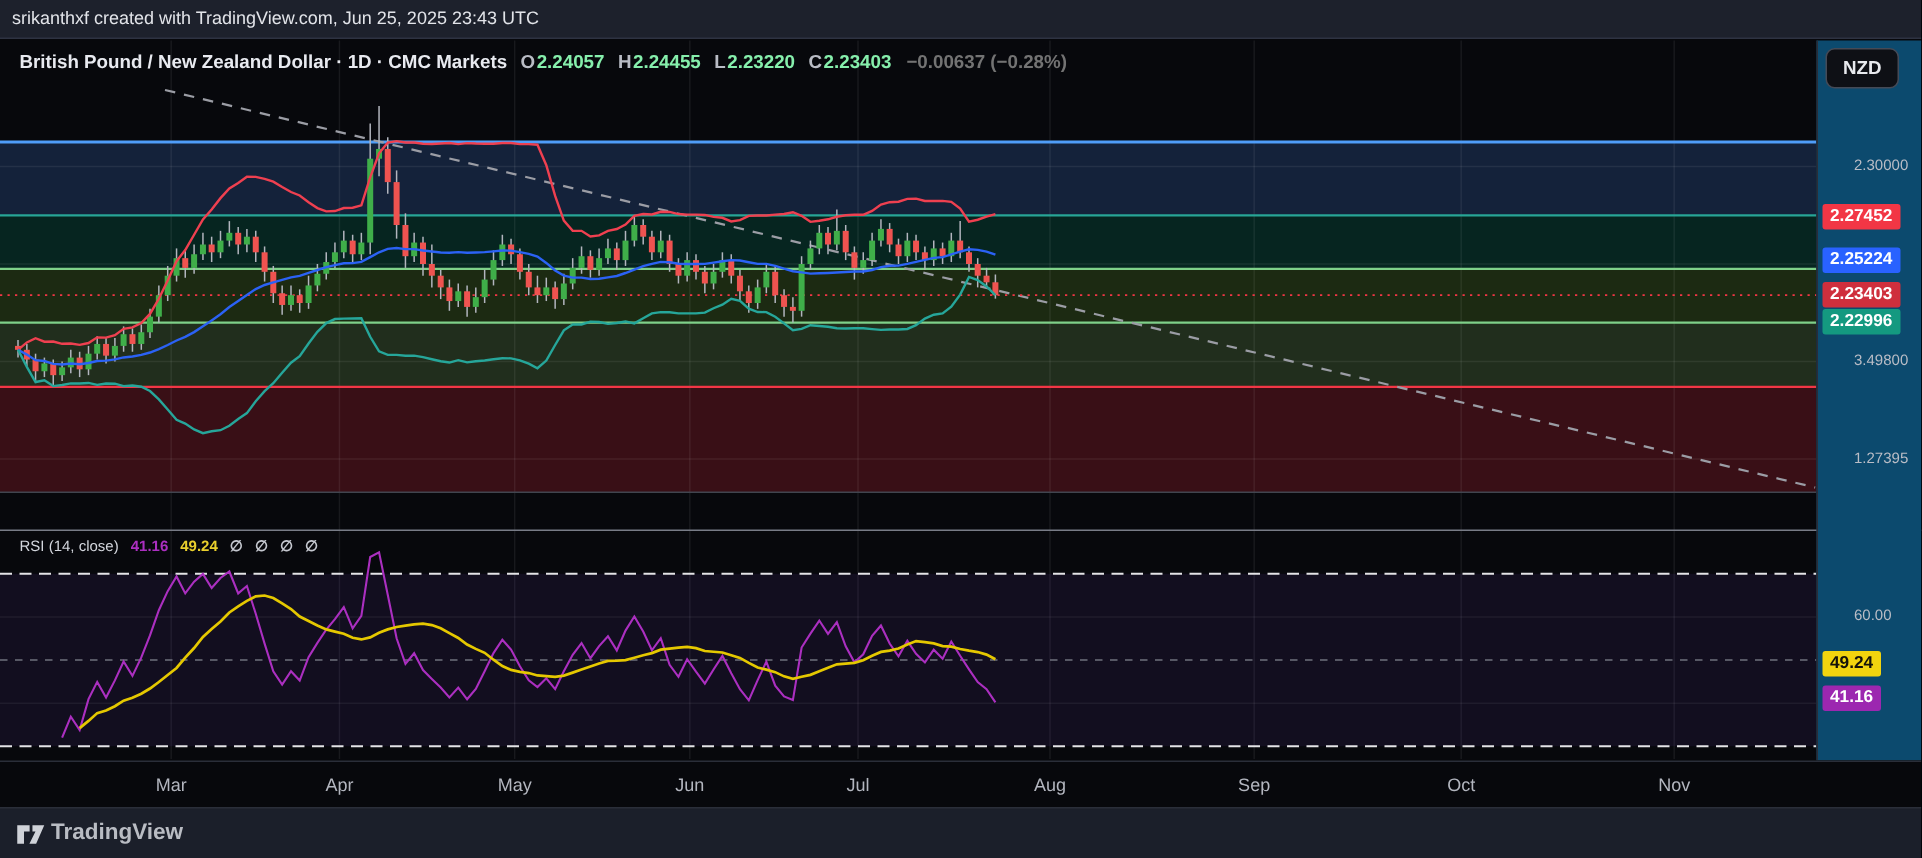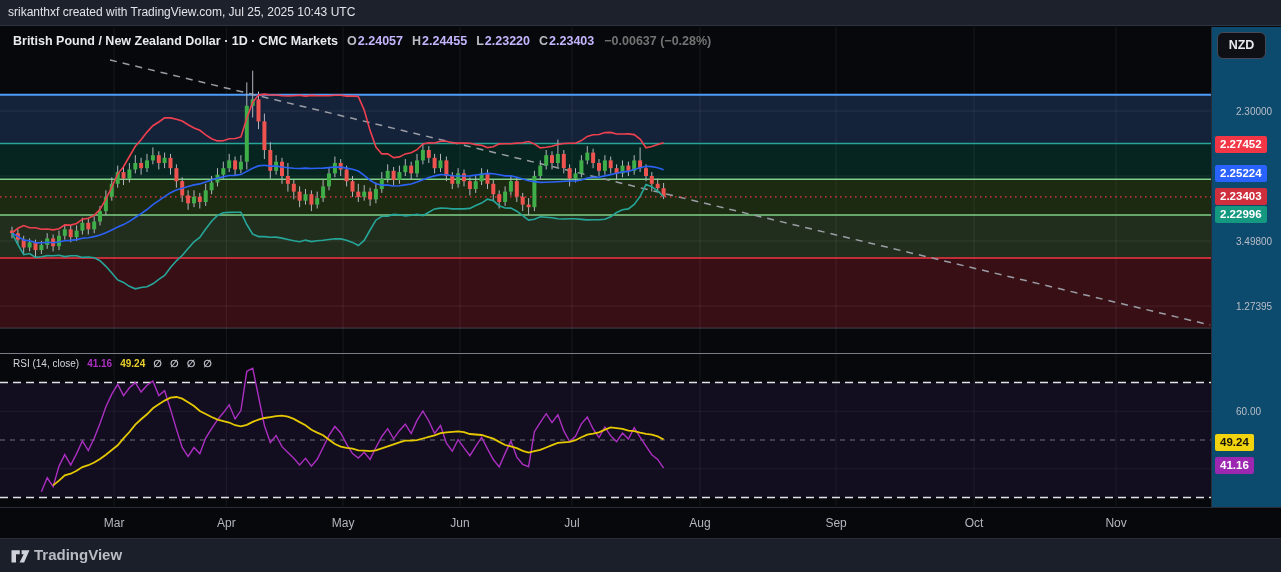--- a/index.html
+++ b/index.html
@@ -8,21 +8,21 @@
   
   #top-bar{position:absolute;left:0;top:0;width:1281px;height:26px;background:#1d212c;
            border-bottom:1px solid #2e3342;box-sizing:border-box;}
   #top-bar .txt{position:absolute;left:8px;top:5px;font-size:12px;color:#e2e4e9;}
   
   #chart-canvas{position:absolute;left:0;top:0;width:1211px;height:540px;}
   
   .legend-row{position:absolute;left:13px;white-space:nowrap;z-index:6;}
   #title-row{top:34px;font-size:12.5px;font-weight:700;color:#e8eaf0;}
   #title-row .ohlc-label{color:#b9bcc5;font-weight:700;margin-left:9px;}
-  #title-row .ohlc-val{color:#c4b5fd;font-weight:700;margin-left:1px;}
+  #title-row .ohlc-val{color:#86efac;font-weight:700;margin-left:1px;}
   #title-row .change{color:#737373;font-weight:700;margin-left:10px;}
   #bb-row{top:54px;font-size:12px;color:#d3d6dd;}
   #bb-row .bbv{margin-left:9px;font-weight:600;}
   #rsi-row{top:358px;font-size:10px;color:#d3d6dd;}
   #rsi-row .rsi-fast{margin-left:8px;font-weight:600;}
   #rsi-row .rsi-ma{margin-left:8px;font-weight:700;}
   #rsi-row .empty-val{margin-left:8px;color:#c4c7cf;font-weight:600;}
   
   #price-axis{position:absolute;left:1211px;top:27px;width:70px;height:480px;background:#0c4a6e;
               border-left:1px solid #2a2e39;box-sizing:border-box;z-index:5;}
@@ -43,21 +43,21 @@
           border-top:1px solid #2a2e39;box-sizing:border-box;z-index:6;}
   #footer .brand{display:inline-block;margin:7px 0 0 34px;font-size:15px;font-weight:700;color:#b9bcc3;}
   #tv-logo{position:absolute;left:10px;top:9px;}
 </style>
 </head>
 <body>
 
 <div id="app">
 
   <div id="top-bar">
-    <span class="txt">srikanthxf created with TradingView.com, Jul 25, 2025 10:43 UTC</span>
+    <span class="txt">srikanthxf created with TradingView.com, Jun 25, 2025 23:43 UTC</span>
   </div>
 
   <svg id="chart-canvas" width="1211" height="540" viewBox="0 0 1211 540" xmlns="http://www.w3.org/2000/svg">
       <defs>
         <clipPath id="rsiclip">
           <rect x="0" y="354" width="1211" height="151"></rect>
         </clipPath>
       </defs>
       <rect x="0" y="94.7" width="1211" height="48.8" fill="#14223a"></rect>
       <rect x="0" y="143.5" width="1211" height="35.7" fill="#062520"></rect>

